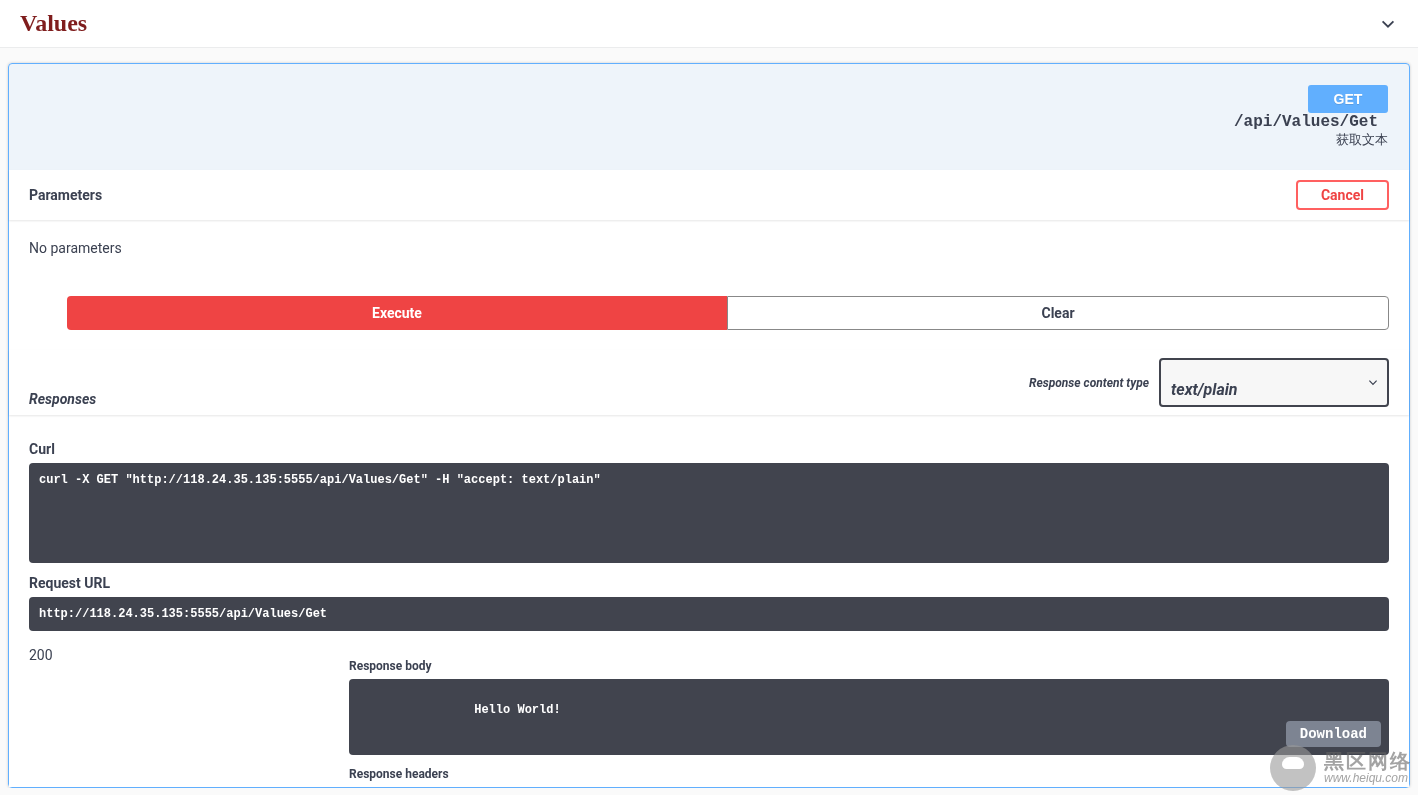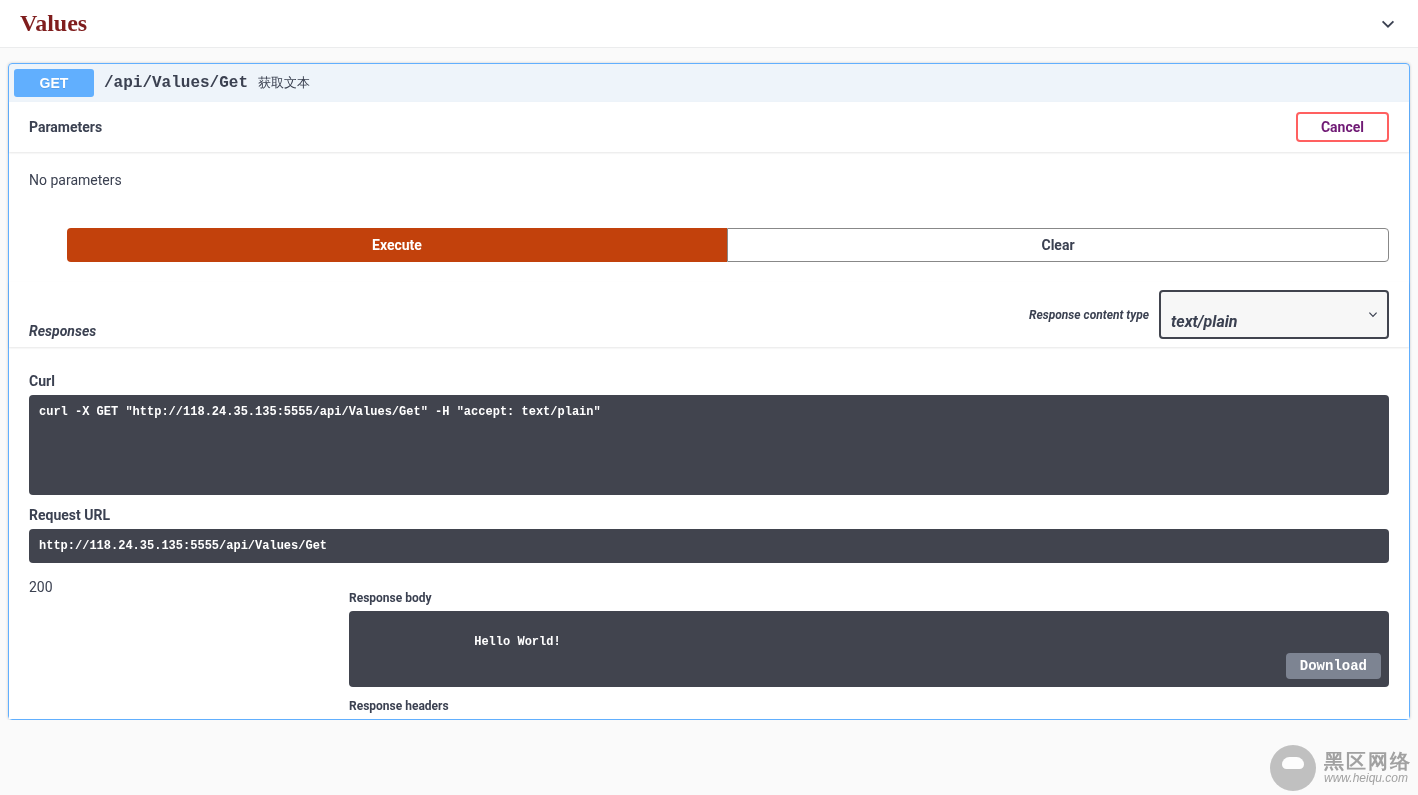--- a/index.html
+++ b/index.html
@@ -35,22 +35,23 @@
   
   .opblock {
     margin: 15px 8px 0 8px;
     border: 1px solid #61affe;
     border-radius: 4px;
     background: rgba(97,175,254,0.08);
     box-shadow: 0 0 3px rgba(0,0,0,.19);
   }
   .op-summary {
     display: flex;
-    align-items: center;
-    padding: 5px;
+    align-items: flex-end;
+    padding: 21px;
+    flex-direction: column;
   }
   .method-badge {
     background: #61affe;
     color: #fff;
     font-weight: 700;
     font-size: 14px;
     text-align: center;
     padding: 6px 0;
     width: 80px;
     border-radius: 3px;
@@ -85,21 +86,21 @@
     min-height: 50px;
   }
   .section-header h4 {
     font-size: 14px;
     font-weight: 700;
     color: #3b4151;
   }
   .cancel-btn {
     border: 2px solid #ff6060;
     background: transparent;
-    color: #701a75;
+    color: #ef4444;
     font-weight: 700;
     font-size: 14px;
     padding: 5px 23px;
     border-radius: 4px;
     cursor: pointer;
     font-family: inherit;
     text-align: center;
   }
 
   .params-body {
@@ -108,21 +109,21 @@
     font-size: 14px;
   }
 
   .execute-wrapper {
     display: flex;
     padding: 20px 20px 20px 38px;
     gap: 0;
   }
   .execute-btn {
     flex: 1;
-    background: #c2410c;
+    background: #ef4444;
     color: #fff;
     border: none;
     font-weight: 700;
     font-size: 14px;
     padding: 8px 40px;
     border-radius: 4px 0 0 4px;
     cursor: pointer;
     font-family: inherit;
     margin-left: 20px;
   }

